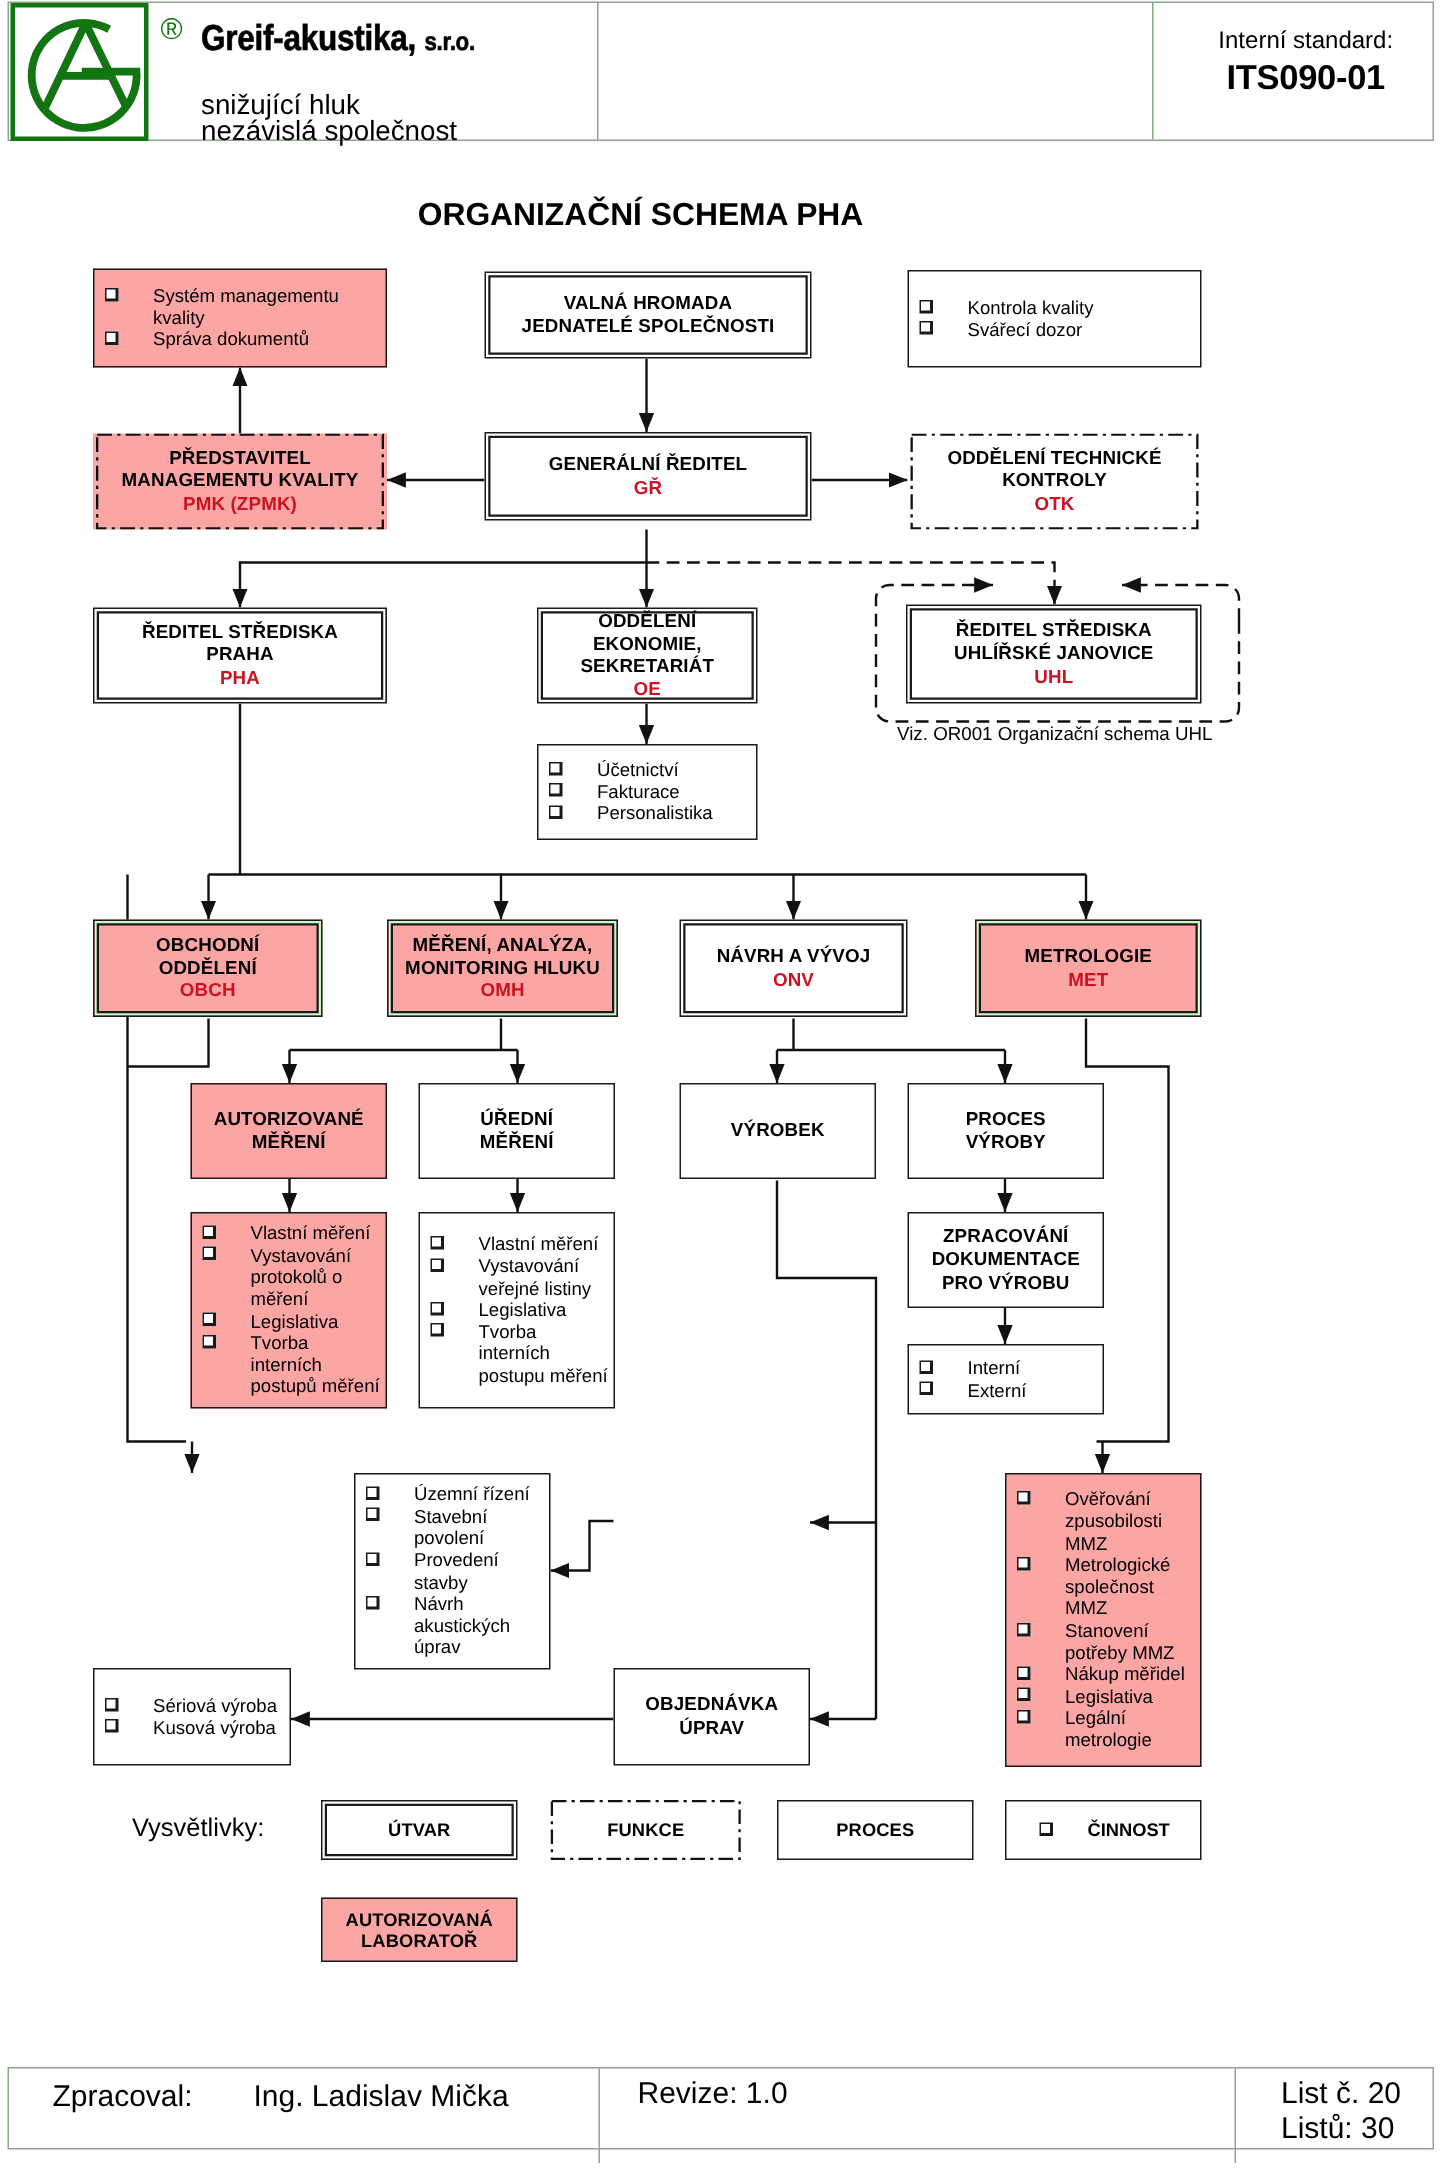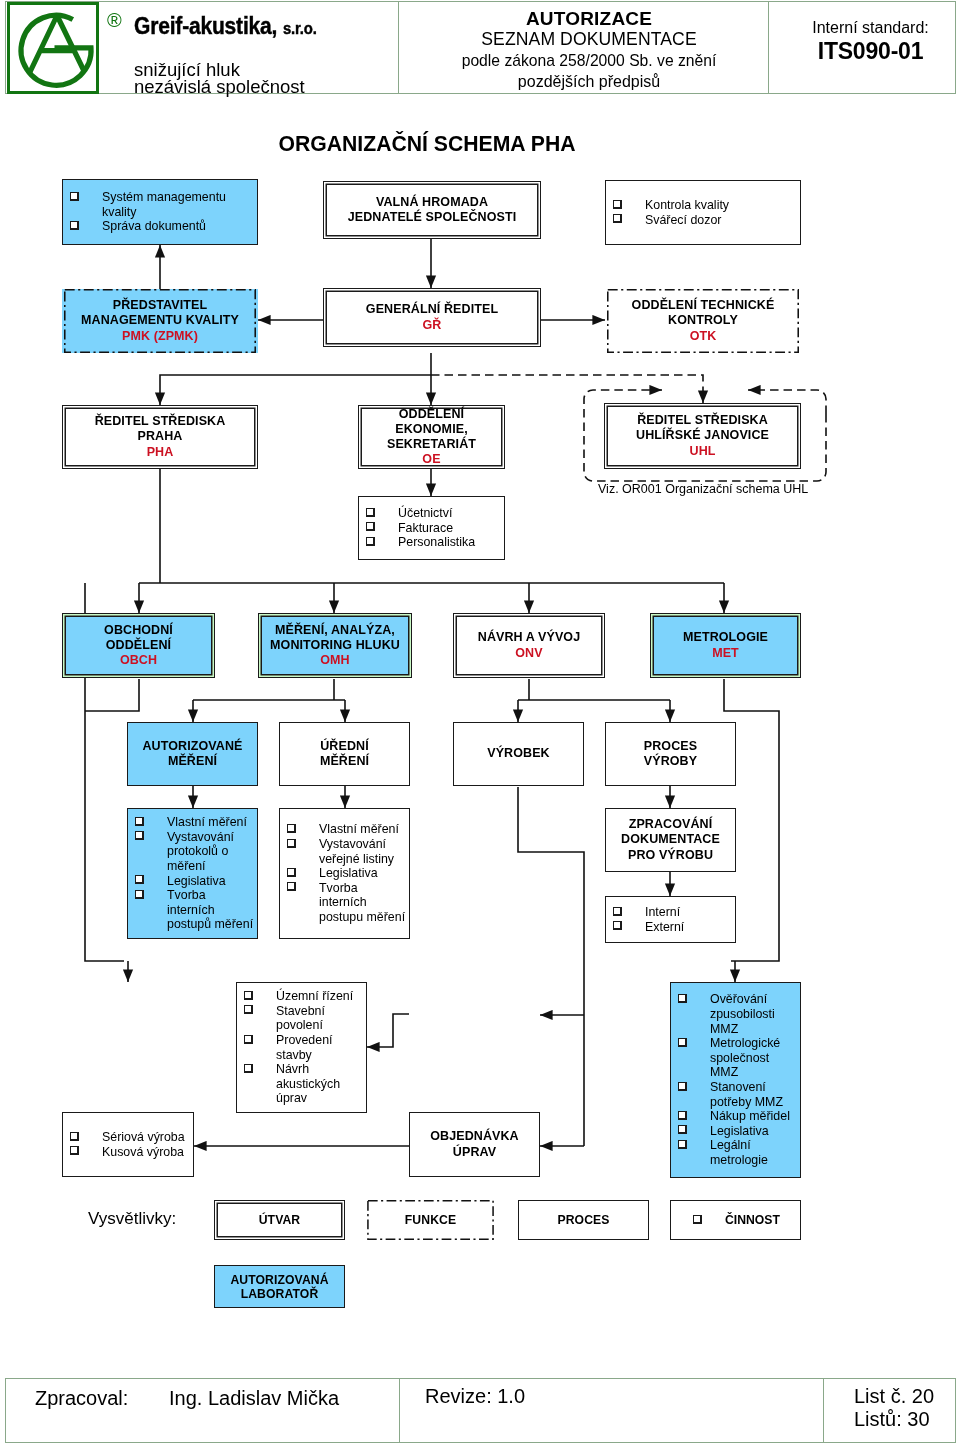--- a/index.html
+++ b/index.html
@@ -25,37 +25,37 @@
   #stdcell{position:absolute;left:773px;top:15px;width:183px;text-align:center;}
   #stdcell .s1{font-size:16px;line-height:21px;}
   #stdcell .s2{font-size:23px;line-height:26px;font-weight:bold;letter-spacing:-0.2px;}
 
   
   #title{position:absolute;left:0;top:132px;width:854px;text-align:center;font-size:21.2px;line-height:24px;font-weight:bold;letter-spacing:0px;}
 
   
   .box{position:absolute;box-sizing:border-box;display:flex;flex-direction:column;justify-content:center;background:#fff;}
   .box.sgl{border:1.5px solid #1a1a1a;}
-  .box.grn{background:#7dd3fc;}
+  .box.grn{background:#fca5a5;}
   .box.dbl{border:1.5px solid #1a1a1a;box-shadow:inset 0 0 0 1.5px #fff, inset 0 0 0 3px #1a1a1a;}
   .box.dbl.grn{box-shadow:inset 0 0 0 1.5px #caf9c6, inset 0 0 0 3px #1a1a1a;}
   .box.dashdot{border:0;}
   .box.dashdot .dd{position:absolute;left:0;top:0;width:100%;height:100%;}
   .ct{text-align:center;font-weight:bold;font-size:12.5px;line-height:15.2px;letter-spacing:0.1px;}
   .red{color:#cc1122;}
   .lst{font-size:12.4px;line-height:14.6px;margin:0;padding:0;list-style:none;}
   .lst li{position:relative;padding-left:39px;padding-right:1.5px;}
   .lst li .cb{position:absolute;left:6.5px;top:1.6px;width:6px;height:6px;border:1.4px solid #1a1a1a;border-right-width:2.4px;border-bottom-width:2.4px;box-sizing:content-box;background:#fff;}
   svg#wires{position:absolute;left:0;top:0;width:960px;height:1447px;}
 
   
   #legendlabel{position:absolute;font-size:17px;line-height:20px;}
 
   
-  #ftr{position:absolute;left:5px;top:1378px;width:951px;height:65px;border:1px solid #8aa88a;box-sizing:border-box;}
+  #ftr{position:absolute;left:5px;top:1378px;width:951px;height:55px;border:1px solid #8aa88a;box-sizing:border-box;}
   .fdiv{position:absolute;top:0;width:1px;height:63px;background:#8aa88a;}
   .ftxt{position:absolute;font-size:20px;line-height:22px;}
   .uhlnote{position:absolute;font-size:12.5px;line-height:15px;white-space:nowrap;}
   .lgbox .ct{font-size:12.2px;line-height:14px;}
   .lgl{font-size:12.2px;line-height:14px;font-weight:bold;padding-left:15px;}
   .lgl li{padding-left:39px;}
 </style>
 </head>
 <body>
 
@@ -68,26 +68,20 @@
       <g fill="none" stroke="#127512" stroke-width="5.2" stroke-linecap="butt">
         <path d="M62.8 14.5 A35 35 0 1 0 81.0 42.8 L44.5 42.8"></path>
         <path d="M47.0 10.5 L19.5 68.0 M47.0 10.5 L74.5 67.0 M30.0 45.6 L64.0 45.6"></path>
       </g>
     </svg>
   </div>
   <span class="reg">®</span>
   <div class="co1"><span>Greif-akustika,</span> <span class="sm">s.r.o.</span></div>
   <div class="co2">nezávislá společnost</div>
   <div class="co3">snižující hluk</div>
-  <div id="doccell">
-    <div class="l1">AUTORIZACE</div>
-    <div class="l2">SEZNAM DOKUMENTACE</div>
-    <div class="l3">podle zákona 258/2000 Sb. ve znění</div>
-    <div class="l4">pozdějších předpisů</div>
-  </div>
   <div id="stdcell">
     <div class="s1">Interní standard:</div>
     <div class="s2">ITS090-01</div>
   </div>
 </div>
 <div id="title">ORGANIZAČNÍ SCHEMA PHA</div>
 <svg id="wires" viewBox="0 0 960 1447">
   <defs>
     <marker id="ah" markerWidth="13" markerHeight="11" refX="12.6" refY="5.5" orient="auto" markerUnits="userSpaceOnUse">
       <path d="M0,0.4 L12.6,5.5 L0,10.6 z" fill="#111"></path>

